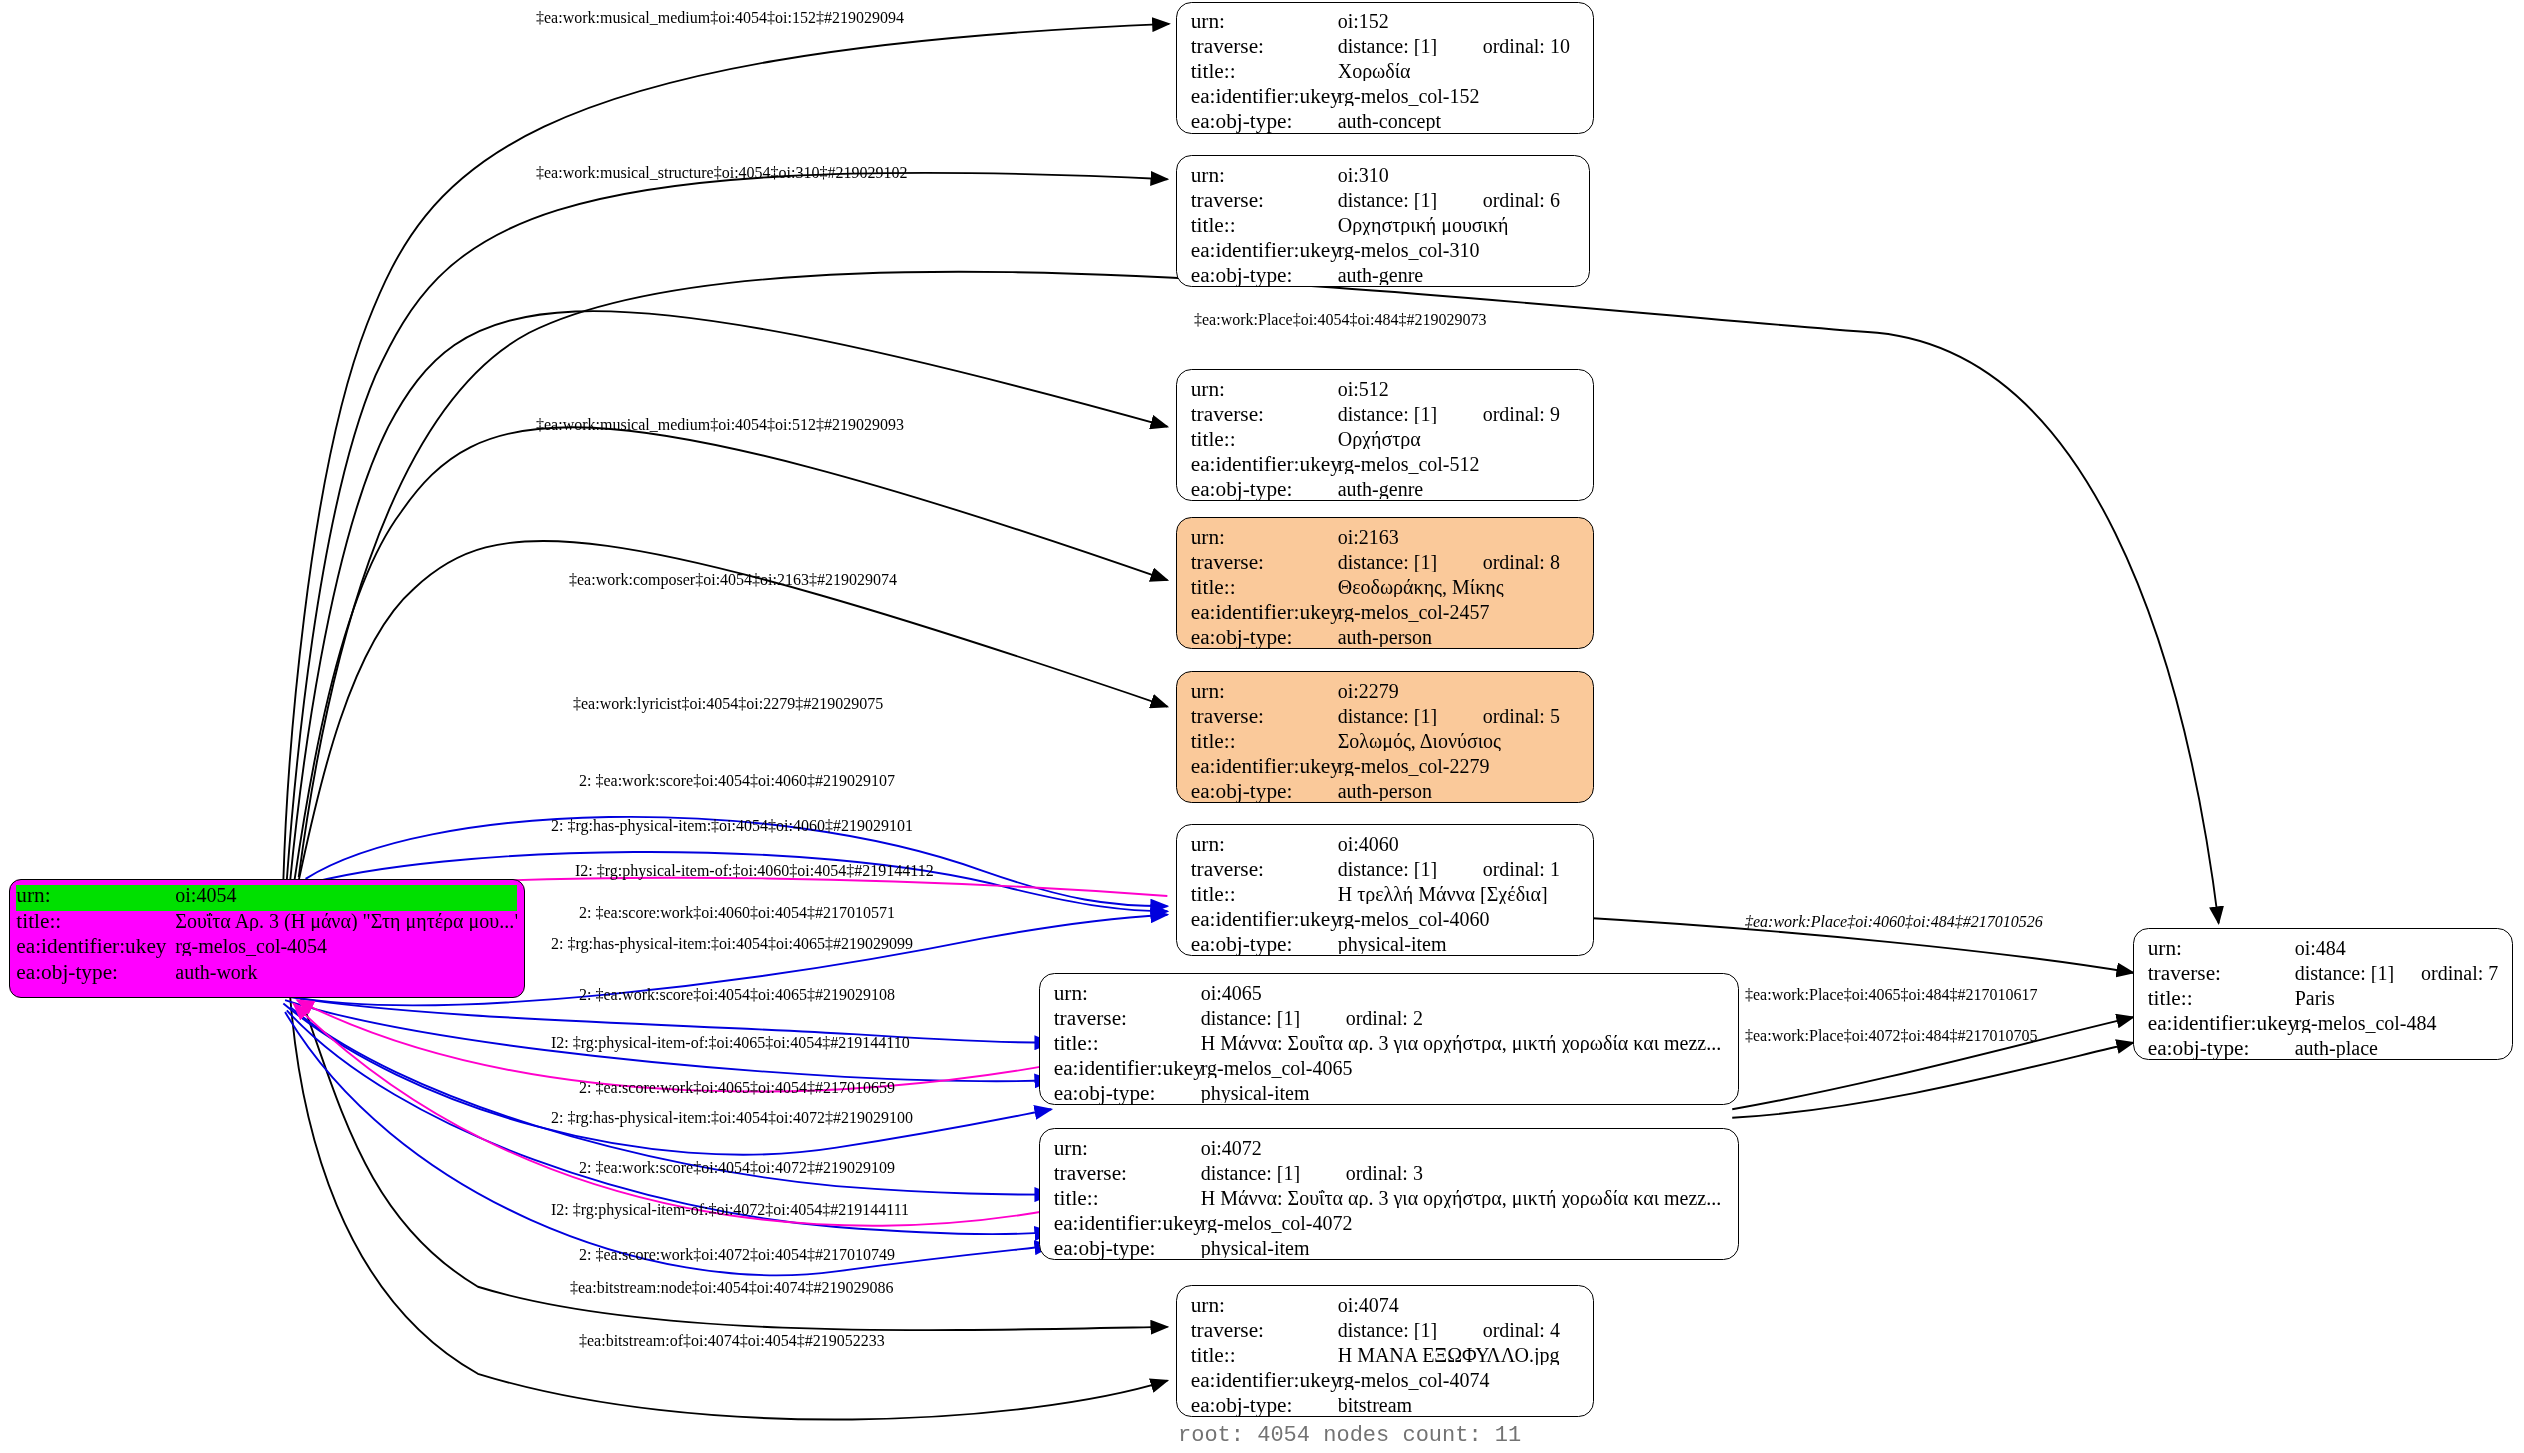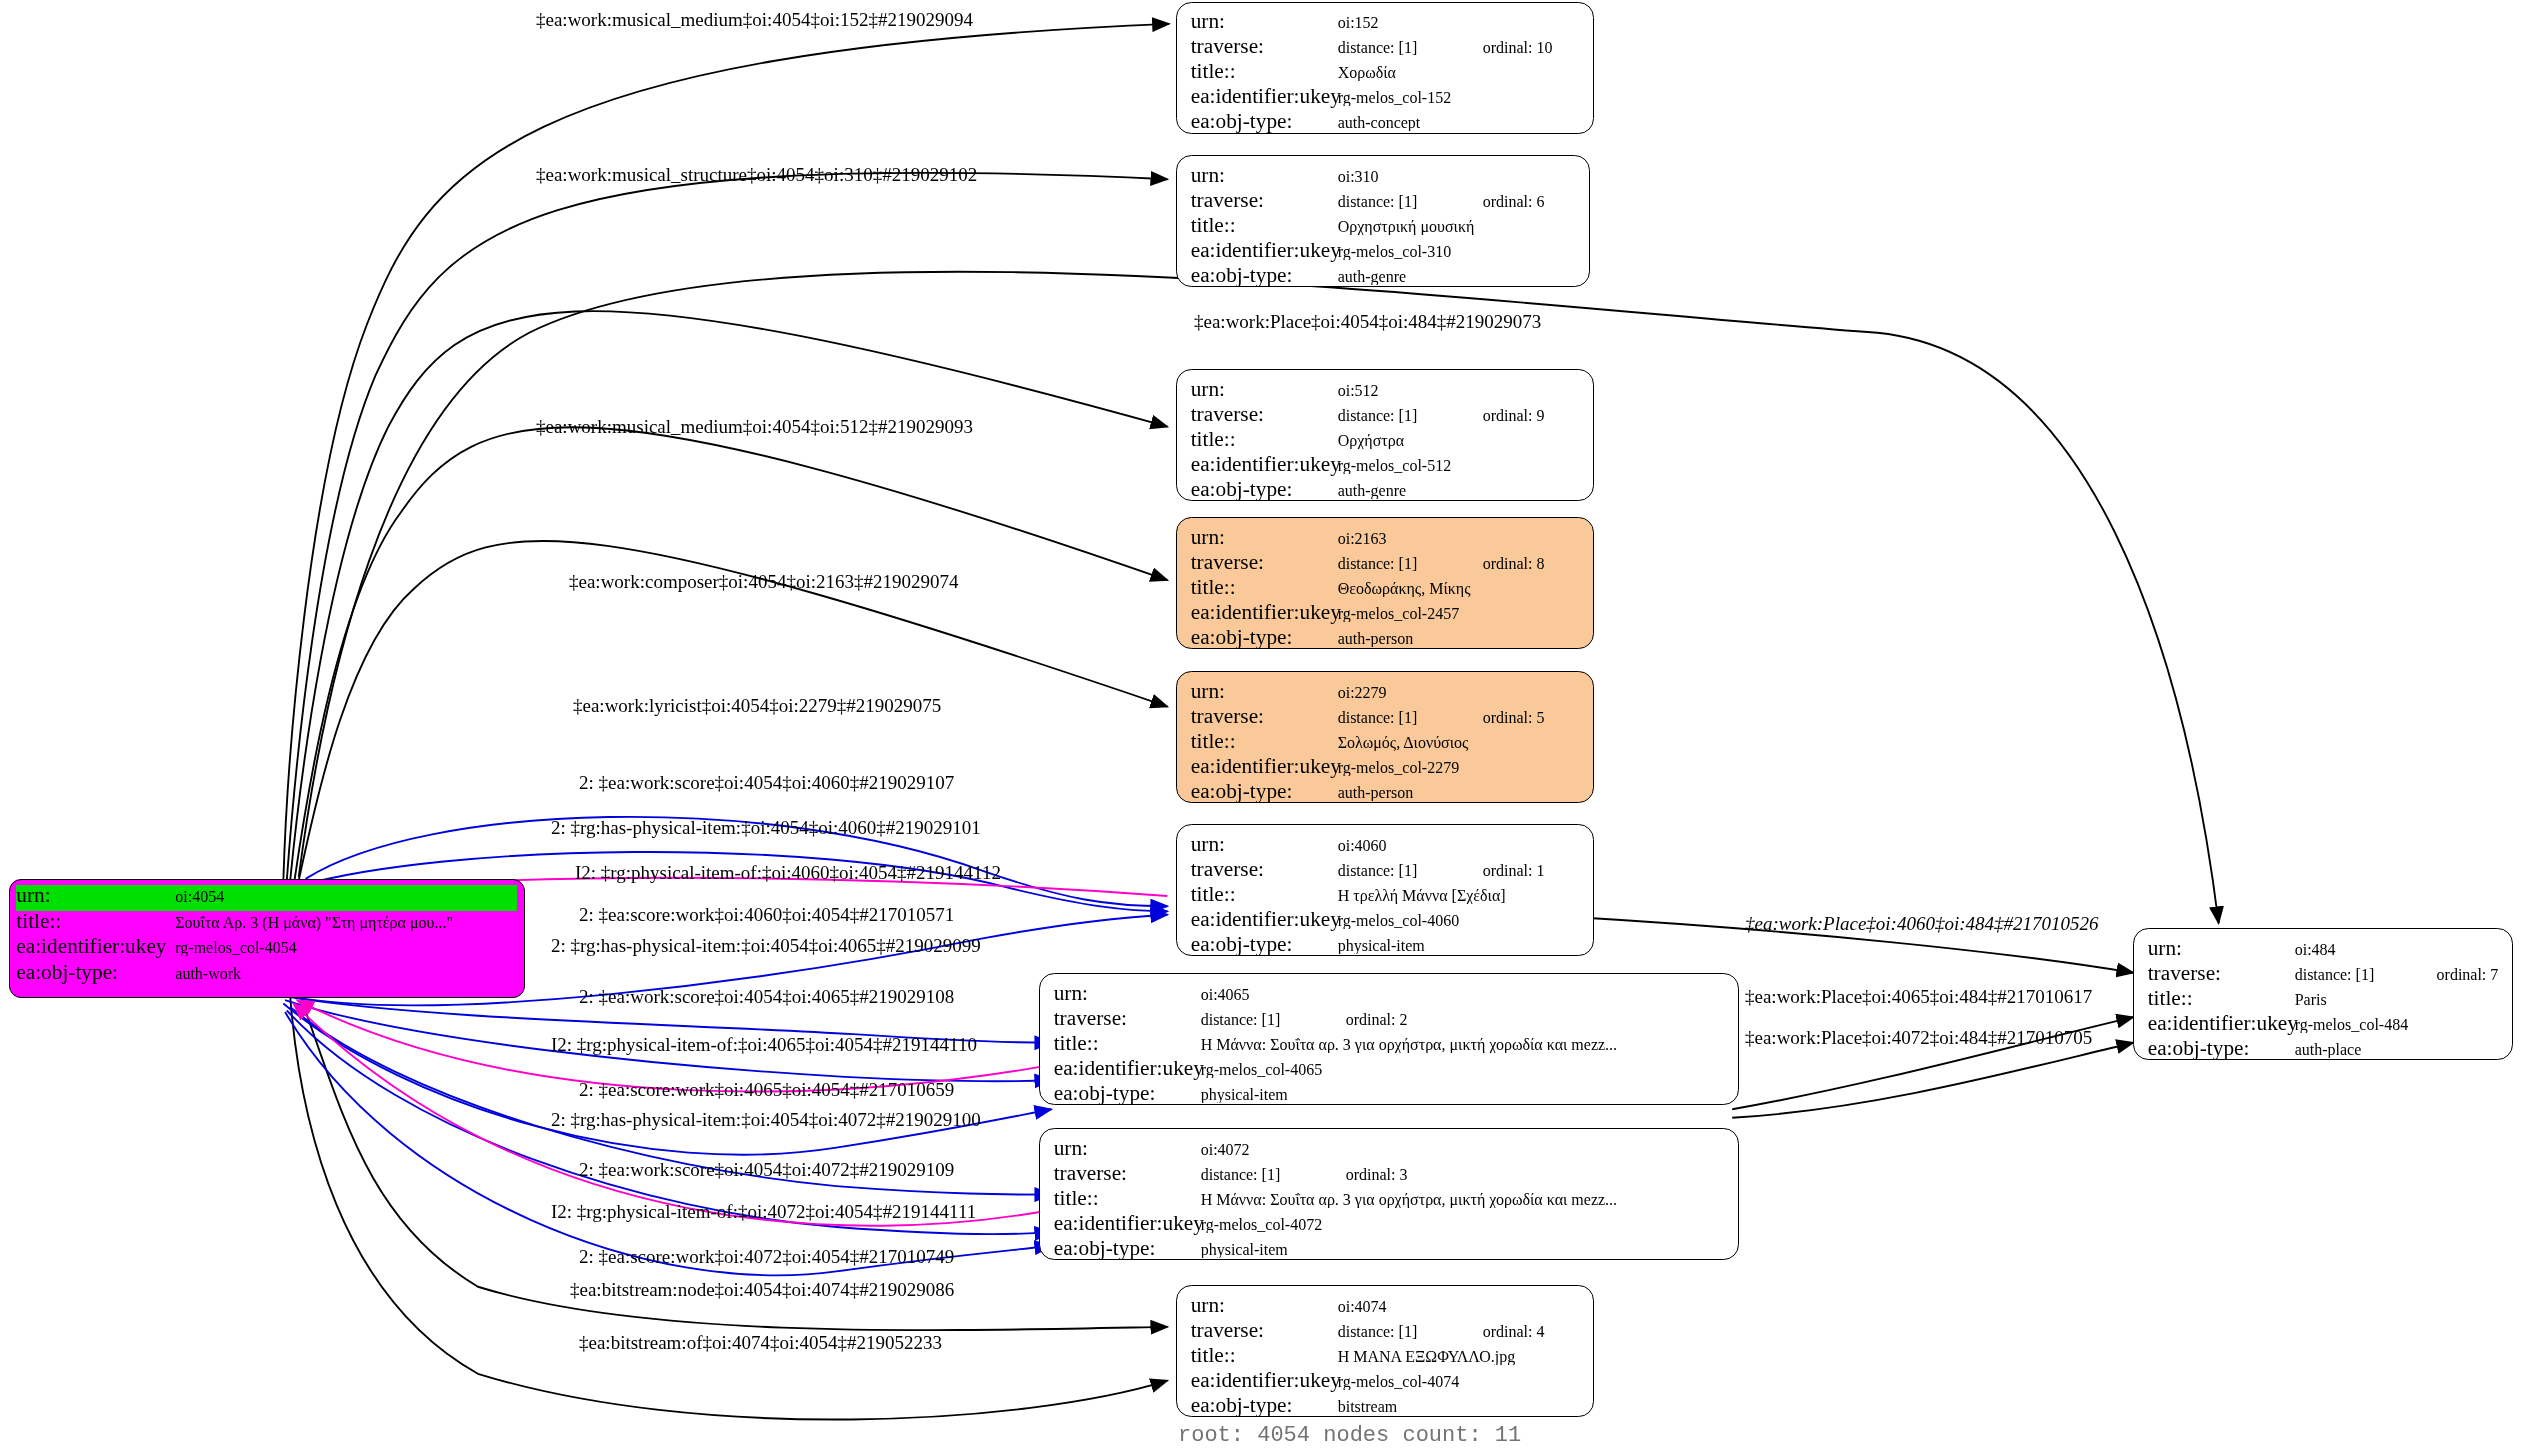--- a/index.html
+++ b/index.html
@@ -43,41 +43,41 @@
     height: 25px;
     white-space: nowrap;
   }
   .k {
     flex: 0 0 auto;
     font-size: 21.3px;
     color: #000;
   }
   .v {
     flex: 1 1 auto;
-    font-size: 16px;
+    font-size: 20px;
     color: #000;
     overflow: hidden;
     text-overflow: clip;
     white-space: nowrap;
   }
   .node .k { width: 147px; }
   .node .v { }
   .vsplit { display: flex; }
   .vsplit .d { width: 145px; }
   .root .k { width: 159px; }
   .root .row { height: 25.6px; }
   .root .row.urnrow {
     background: #00e000;
   }
   .root .row.urnrow .k,
   .root .row.urnrow .v { background: #00e000; }
   .edge-label {
     position: absolute;
     font-family: "Liberation Serif", "DejaVu Serif", serif;
-    font-size: 19px;
+    font-size: 16px;
     color: #000;
     white-space: nowrap;
   }
   .caption {
     position: absolute;
     font-family: Liberation Mono, monospace;
     font-size: 22px;
     color: #737373;
     white-space: nowrap;
   }

